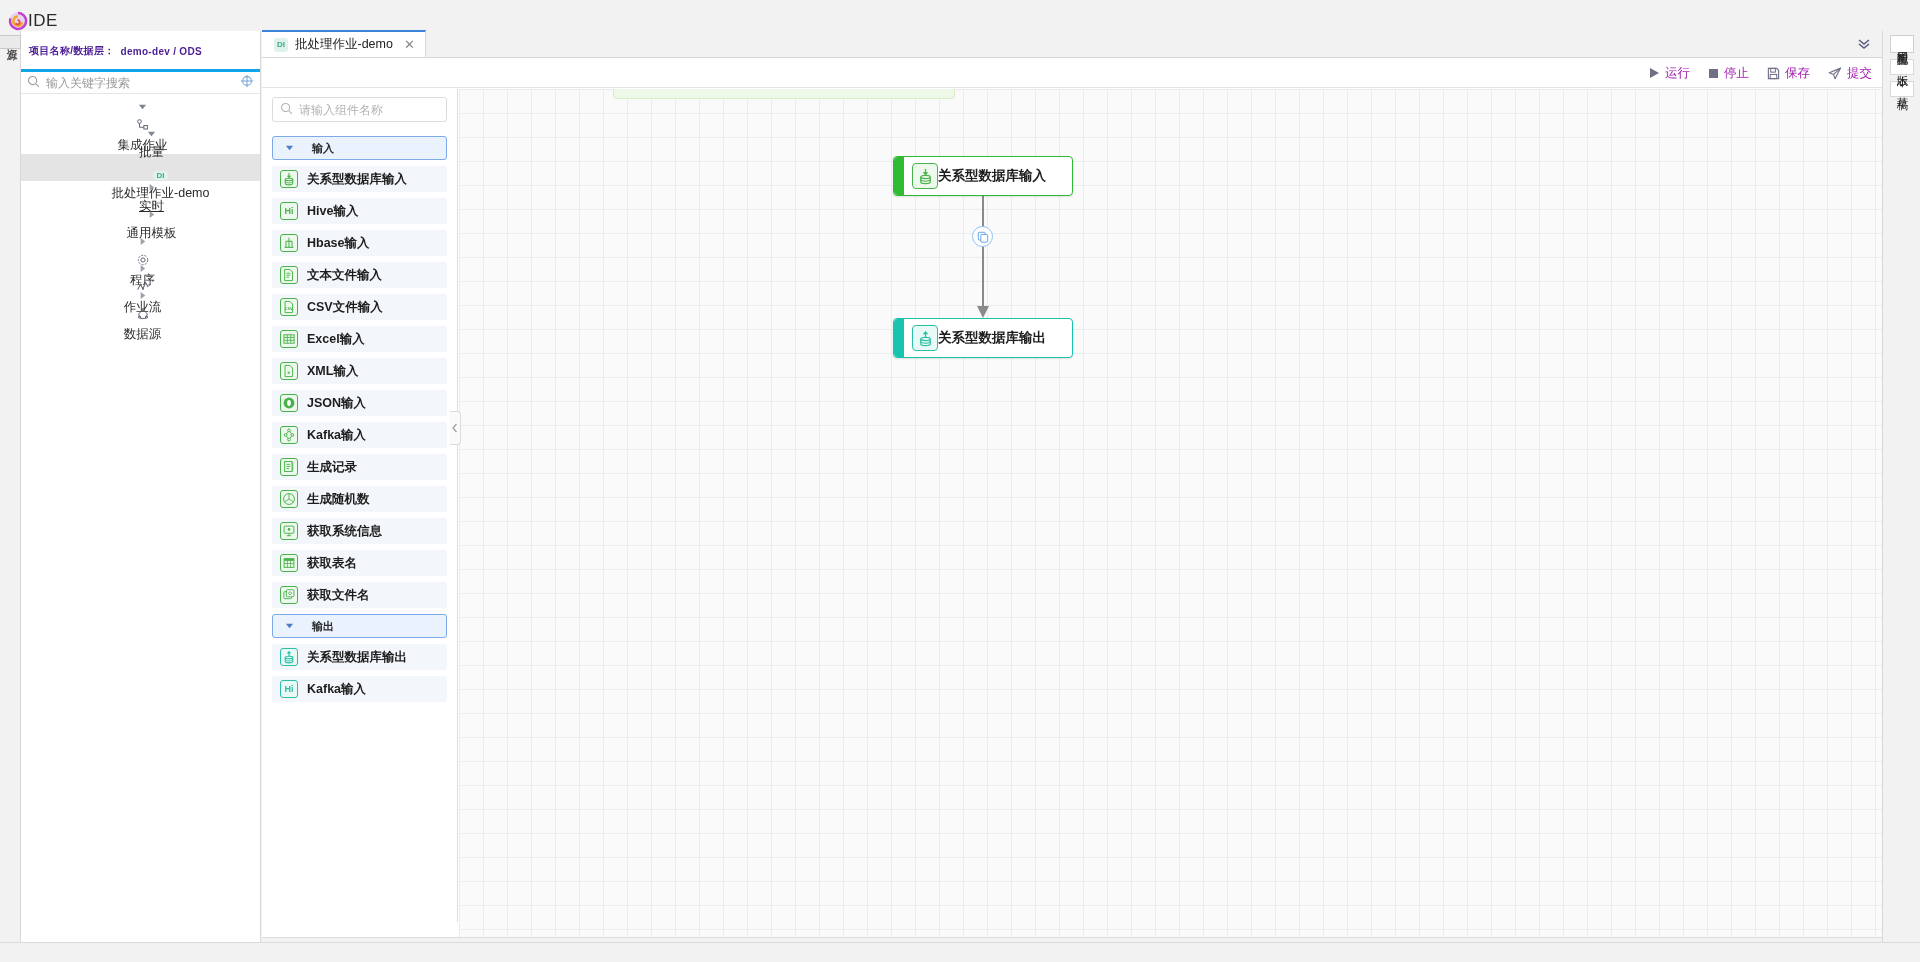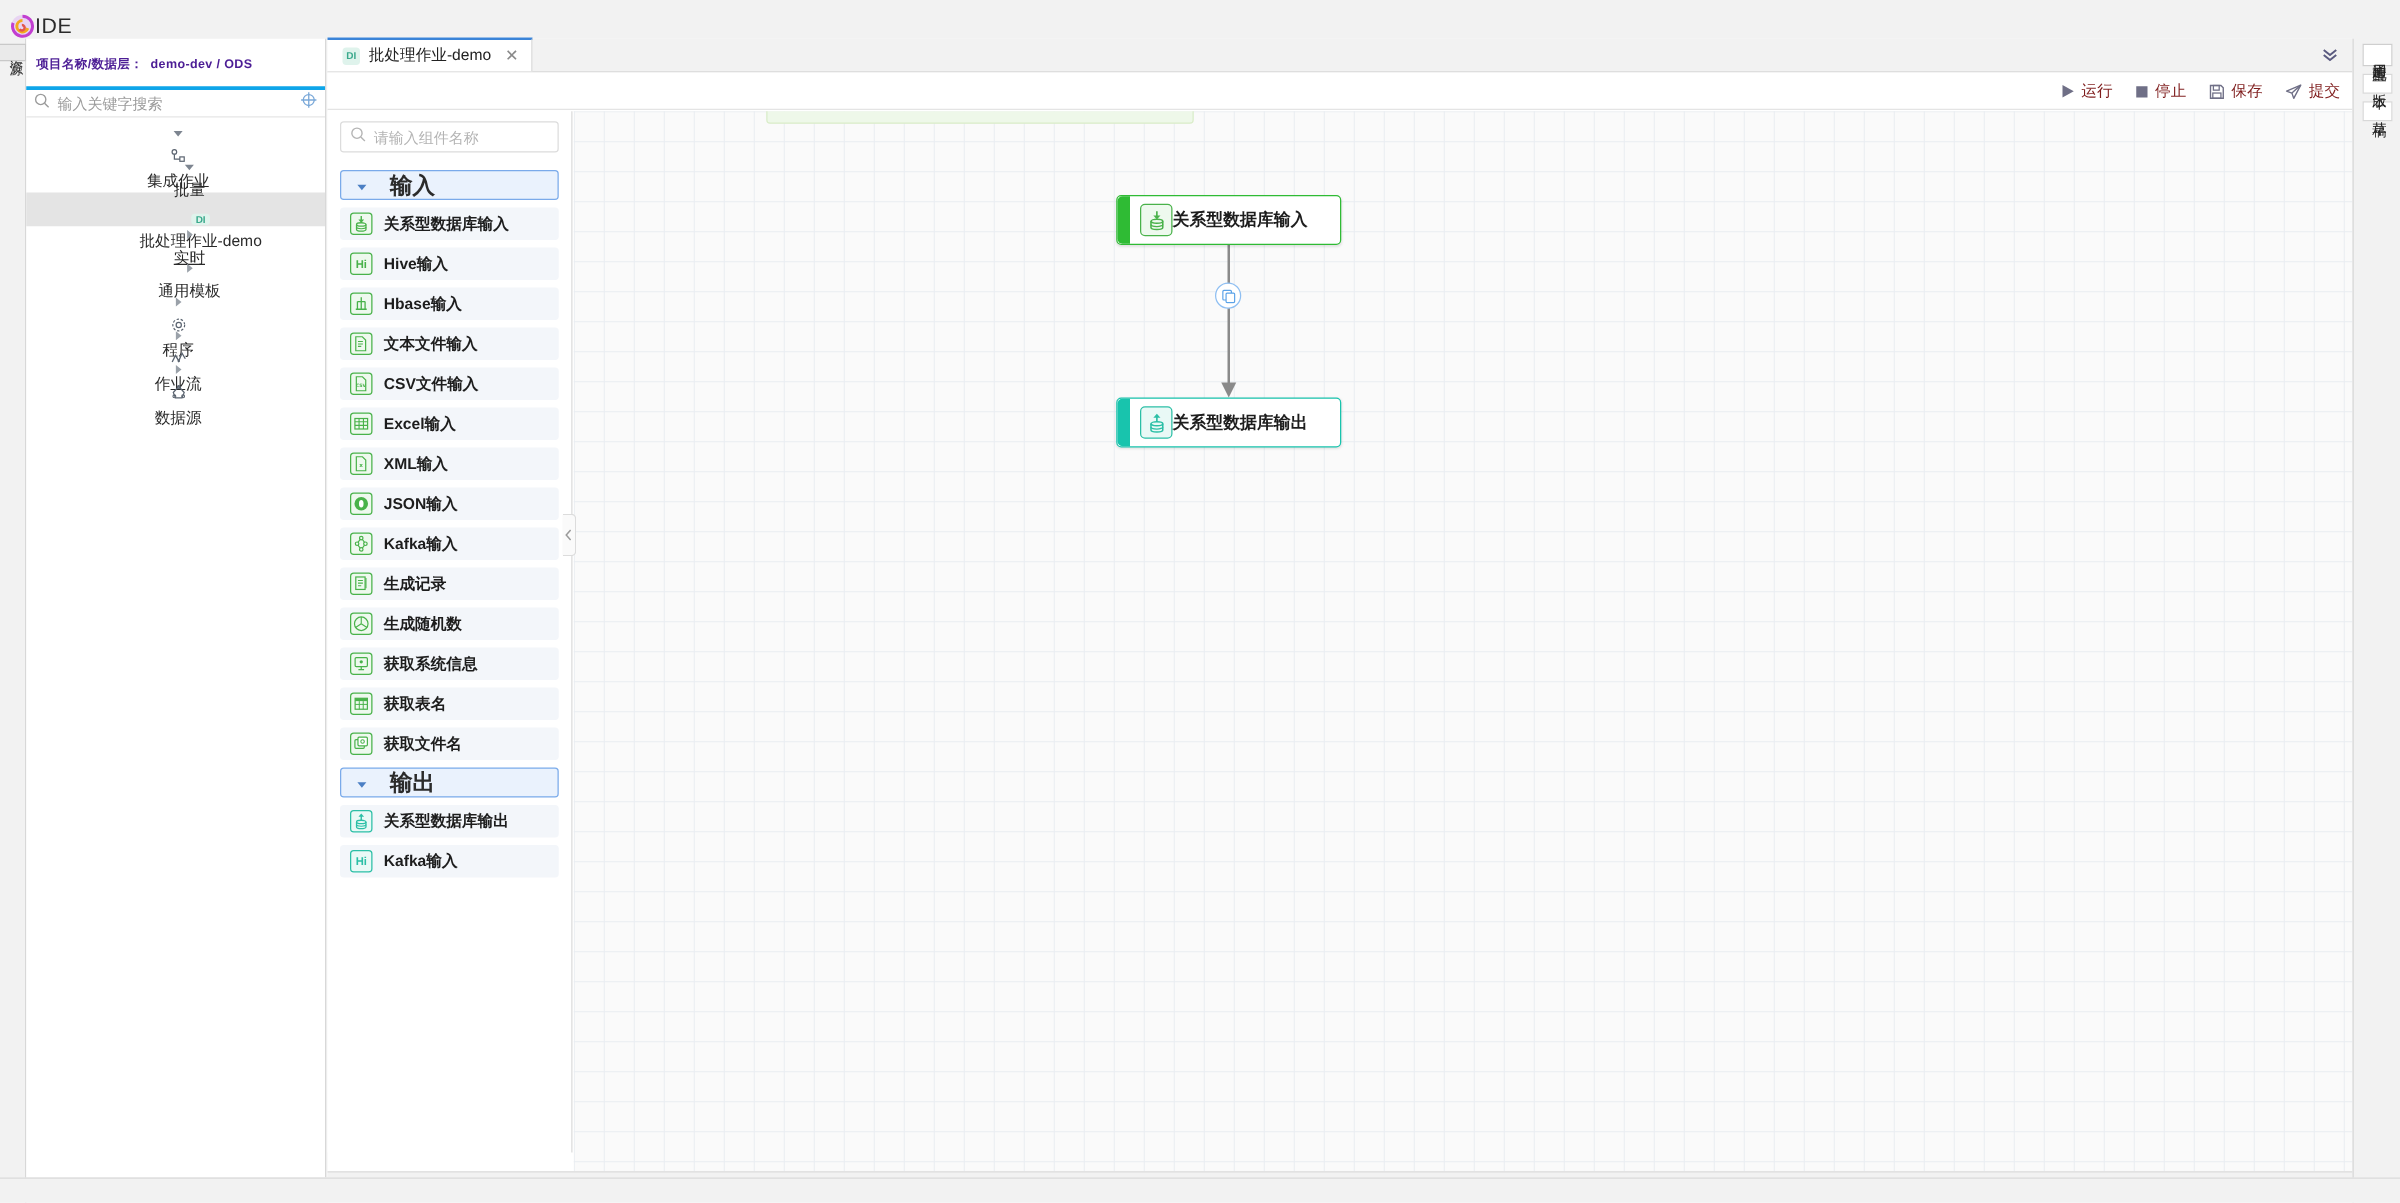--- a/index.html
+++ b/index.html
@@ -102,21 +102,21 @@
   .toolbar-row {
     position: relative; height: 30px; background: #ffffff;
     border-bottom: 1px solid #e4e4e4;
   }
   .toolbar-actions {
     position: absolute; right: 10px; top: 0; height: 30px;
     display: flex; align-items: center; gap: 18px;
   }
   .tb-btn {
     display: flex; align-items: center; gap: 5px; font-size: 12.5px;
-    color: #7f1d1d; cursor: pointer;
+    color: #a21caf; cursor: pointer;
   }
   .tb-btn svg { display: block; }
 
   
   .editor-body { position: absolute; left: 0; top: 58px; right: 0; bottom: 0; }
 
   .palette {
     position: absolute; left: 0; top: 0; width: 196px; bottom: 40px;
     background: #ffffff; border-right: 1px solid #dcdcdc; overflow: hidden;
   }
@@ -129,21 +129,21 @@
     flex: 1; border: none; outline: none; font-size: 12px; color: #555;
     background: transparent; font-family: inherit;
   }
   .palette-search input::placeholder { color: #b4b4b4; }
 
   .palette-list { position: absolute; left: 0; right: 0; top: 41px; bottom: 0; overflow: hidden; }
   .group-header {
     margin: 6px 10px 0 10px; height: 24px; background: #eaf2fd;
     border: 1px solid #7aaaea; border-radius: 3px;
     display: flex; align-items: center; gap: 18px; padding: 0 12px;
-    font-size: 18px; color: #2b2b2b; font-weight: bold;
+    font-size: 11px; color: #2b2b2b; font-weight: bold;
   }
   .comp-item {
     margin: 6px 10px 0 10px; height: 26px; background: #f3f6fa;
     border-radius: 3px; display: flex; align-items: center; gap: 9px;
     padding: 0 8px; font-size: 12.5px; color: #1d1d1d; font-weight: bold;
     cursor: grab;
   }
   .comp-ico {
     width: 18px; height: 18px; border-radius: 3px; flex: 0 0 18px;
     display: flex; align-items: center; justify-content: center;

